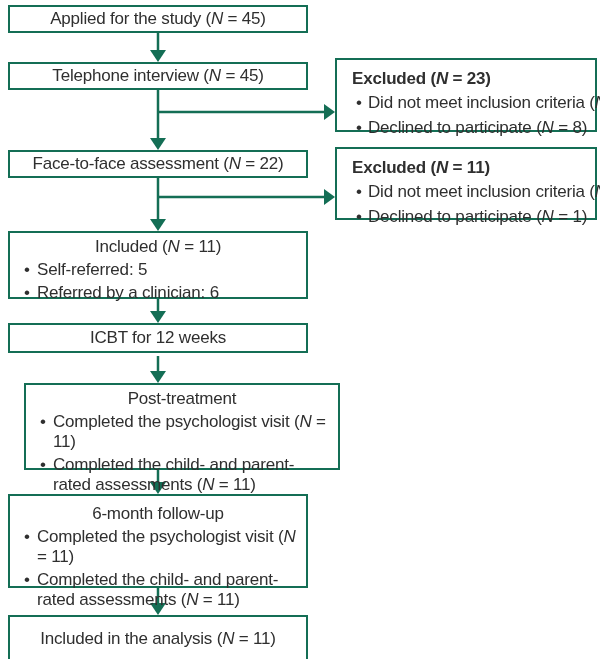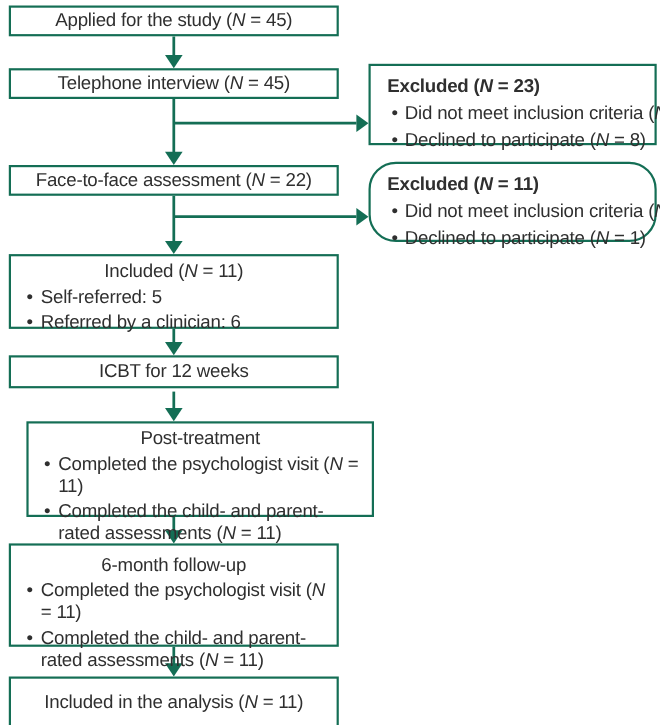--- a/index.html
+++ b/index.html
@@ -172,21 +172,21 @@
     <div class="bullet">
       <span class="dot"></span>
       <span class="btext">Did not meet inclusion criteria (<i>N</i> = 15)</span>
     </div>
     <div class="bullet">
       <span class="dot"></span>
       <span class="btext">Declined to participate (<i>N</i> = 8)</span>
     </div>
   </div>
 
-  <div class="box side" style="left:335px; top:147px; width:262px; height:73px;border-radius:25px;">
+  <div class="box side" style="left:335px; top:147px; width:262px; height:73px;">
     <div class="side-title">Excluded (<i>N</i> = 11)</div>
     <div class="bullet">
       <span class="dot"></span>
       <span class="btext">Did not meet inclusion criteria (<i>N</i> = 10)</span>
     </div>
     <div class="bullet">
       <span class="dot"></span>
       <span class="btext">Declined to participate (<i>N</i> = 1)</span>
     </div>
   </div>

